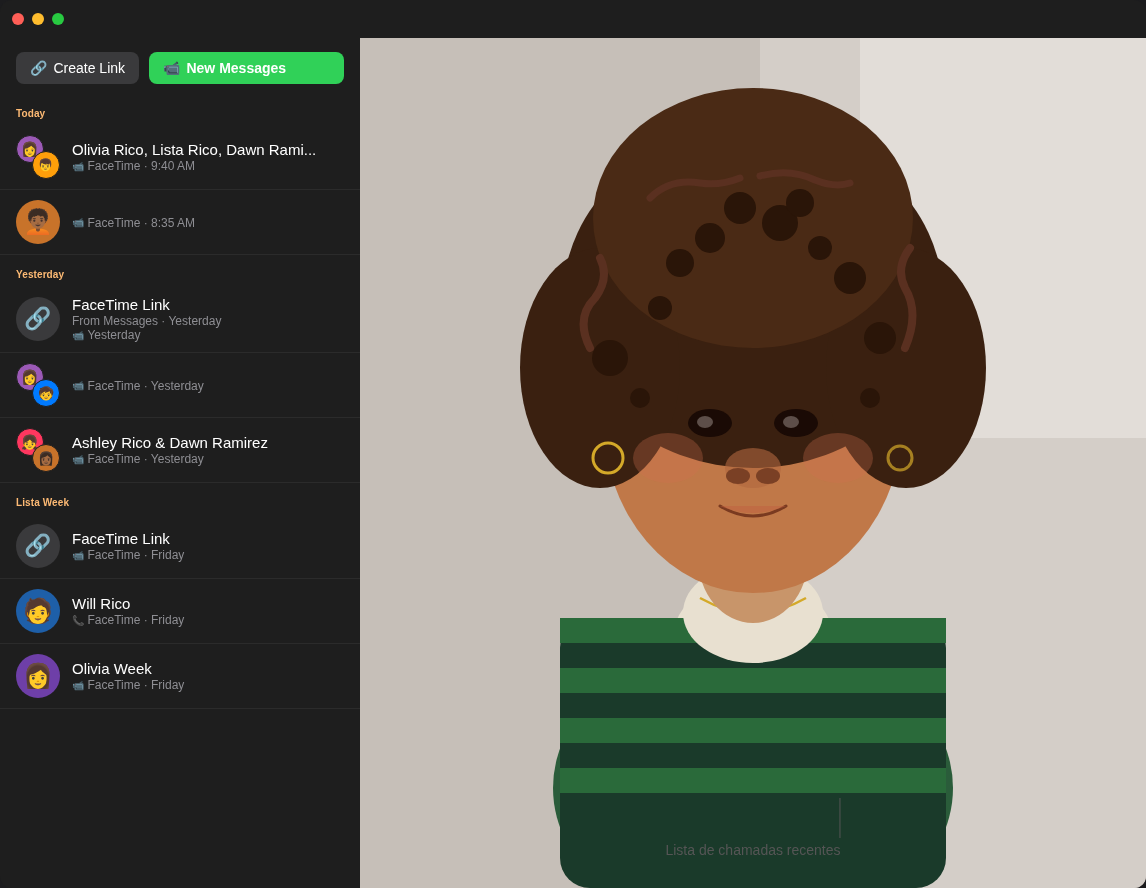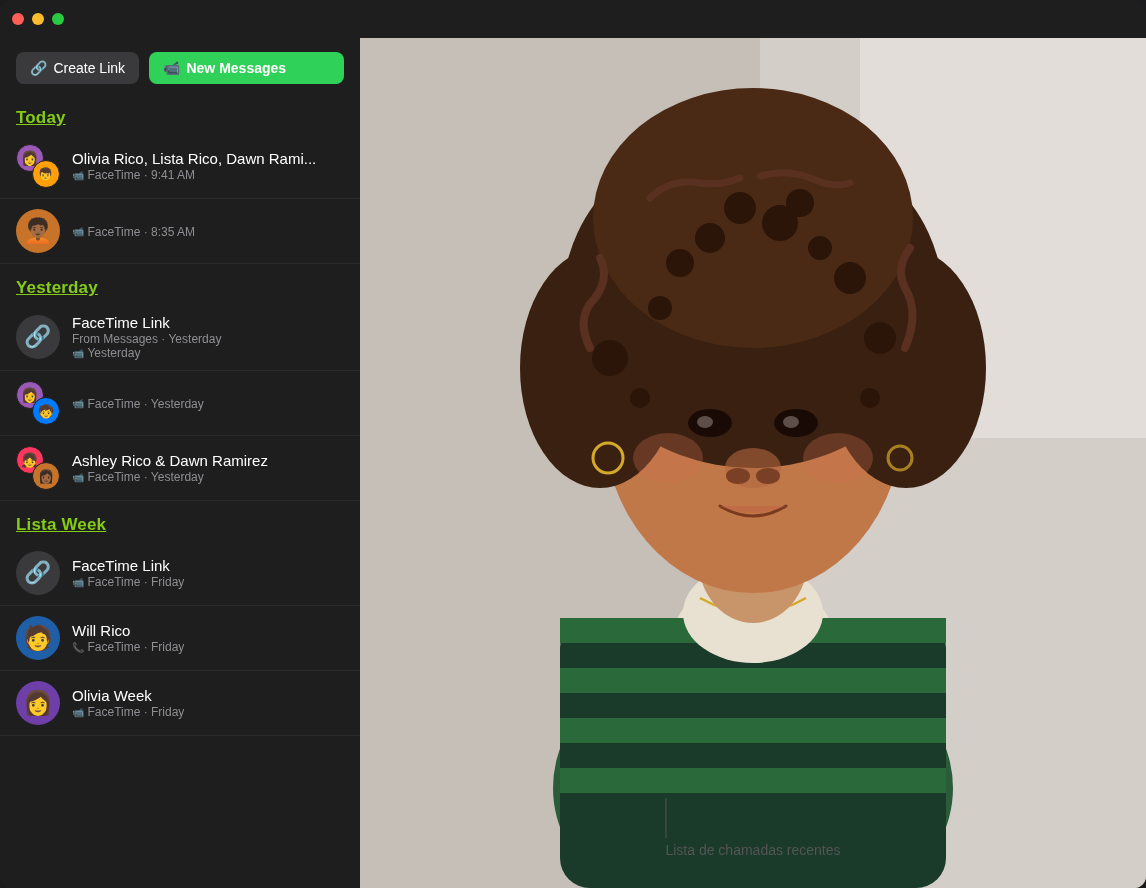--- a/index.html
+++ b/index.html
@@ -97,25 +97,24 @@
       cursor: pointer;
       display: flex;
       align-items: center;
       gap: 6px;
       flex: 1;
     }
 
     
     .section-header {
       padding: 14px 16px 6px 16px;
-      font-size: 17px;
+      font-size: 10px;
       font-weight: 600;
-      color: #84cc16;
+      color: #fdba74;
       letter-spacing: 0.01em;
-      text-decoration: underline;
     }
 
     
     .list-item {
       display: flex;
       align-items: center;
       padding: 10px 16px;
       cursor: pointer;
       border-bottom: 1px solid rgba(255,255,255,0.06);
       gap: 12px;
@@ -227,21 +226,21 @@
     }
 
     
     .annotation {
       position: absolute;
       bottom: 30px;
       left: 50%;
       transform: translateX(-50%);
       display: flex;
       flex-direction: column;
-      align-items: flex-start;
+      align-items: flex-end;
       gap: 4px;
     }
 
     .annotation-line {
       width: 1px;
       height: 40px;
       background: #555;
     }
 
     .annotation-text {
@@ -286,21 +285,21 @@
             </div>
             <div class="av2" style="background:#ff9f0a;">
               <span style="font-size:12px;">👦</span>
             </div>
           </div>
         </div>
         <div class="item-info">
           <div class="item-name">Olivia Rico, Lista Rico, Dawn Rami...</div>
           <div class="item-sub">
             <span style="font-size:10px;">📹</span>
-            <span>FaceTime · 9:41 AM</span>
+            <span>FaceTime · 9:40 AM</span>
           </div>
         </div>
       </div>
 
       <div class="list-item">
         <div class="avatar-container">
           <div class="avatar" style="background:#c8732a; font-size:24px;">
             🧑🏾‍🦱
           </div>
         </div>

